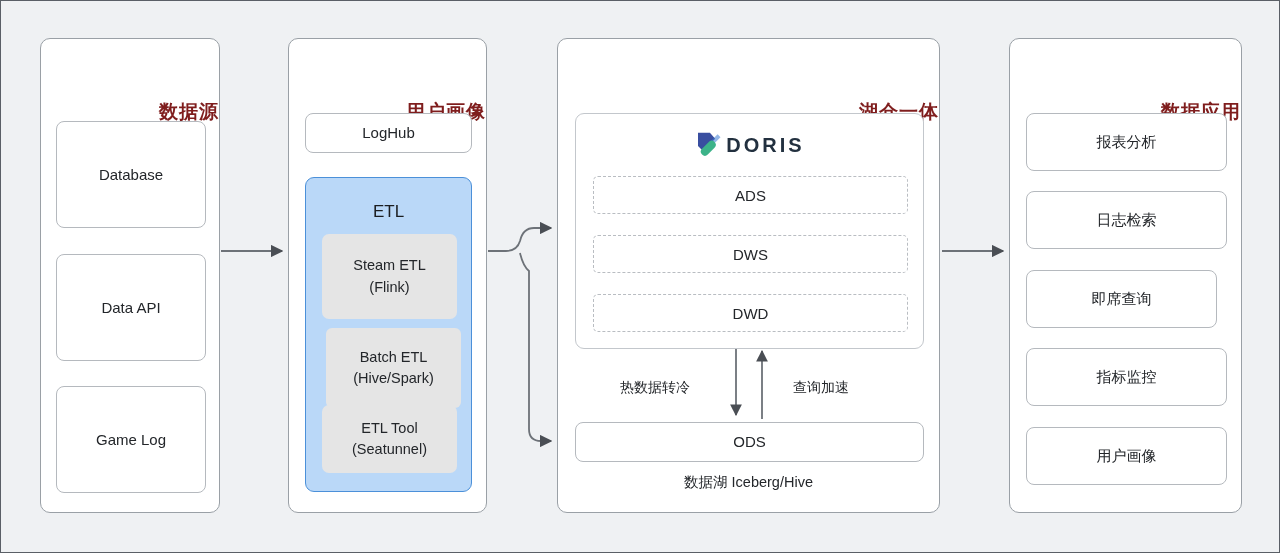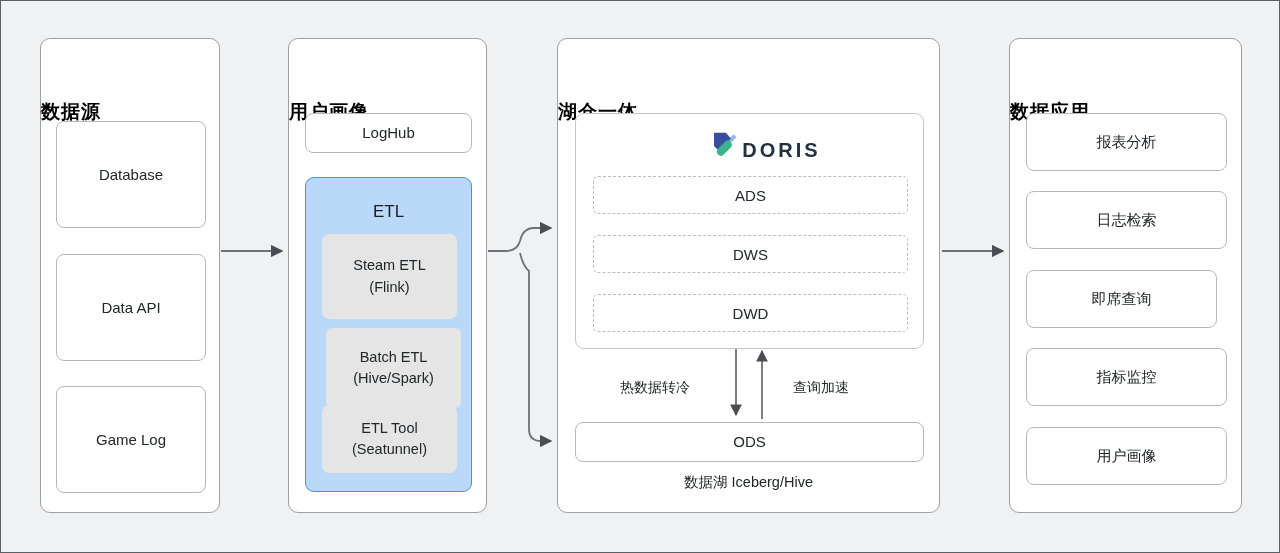--- a/index.html
+++ b/index.html
@@ -24,24 +24,24 @@
     position: absolute;
     background: #ffffff;
     border: 1px solid #9aa0a6;
     border-radius: 10px;
     box-sizing: border-box;
   }
   .col-title {
     position: absolute;
     left: 0;
     width: 100%;
-    text-align: left;
+    text-align: right;
     font-size: 19px;
     font-weight: bold;
-    color: #000000;
+    color: #7f1d1d;
     letter-spacing: 1px;
   }
   
   .box {
     position: absolute;
     background: #ffffff;
     border: 1px solid #b5b9be;
     border-radius: 8px;
     box-sizing: border-box;
     display: flex;
@@ -84,24 +84,24 @@
   
   .doris-panel {
     position: absolute;
     background: #ffffff;
     border: 1px solid #c3c7cc;
     border-radius: 9px;
     box-sizing: border-box;
   }
   .doris-logo-wrap {
     position: absolute;
-    left: 16px;
-    width: 100%;
-    display: flex;
-    align-items: flex-end;
+    left: 0;
+    width: 100%;
+    display: flex;
+    align-items: center;
     justify-content: center;
     gap: 2px;
   }
   .doris-word {
     font-size: 20px;
     font-weight: bold;
     letter-spacing: 3px;
     color: #22303f;
   }
   .layer {

